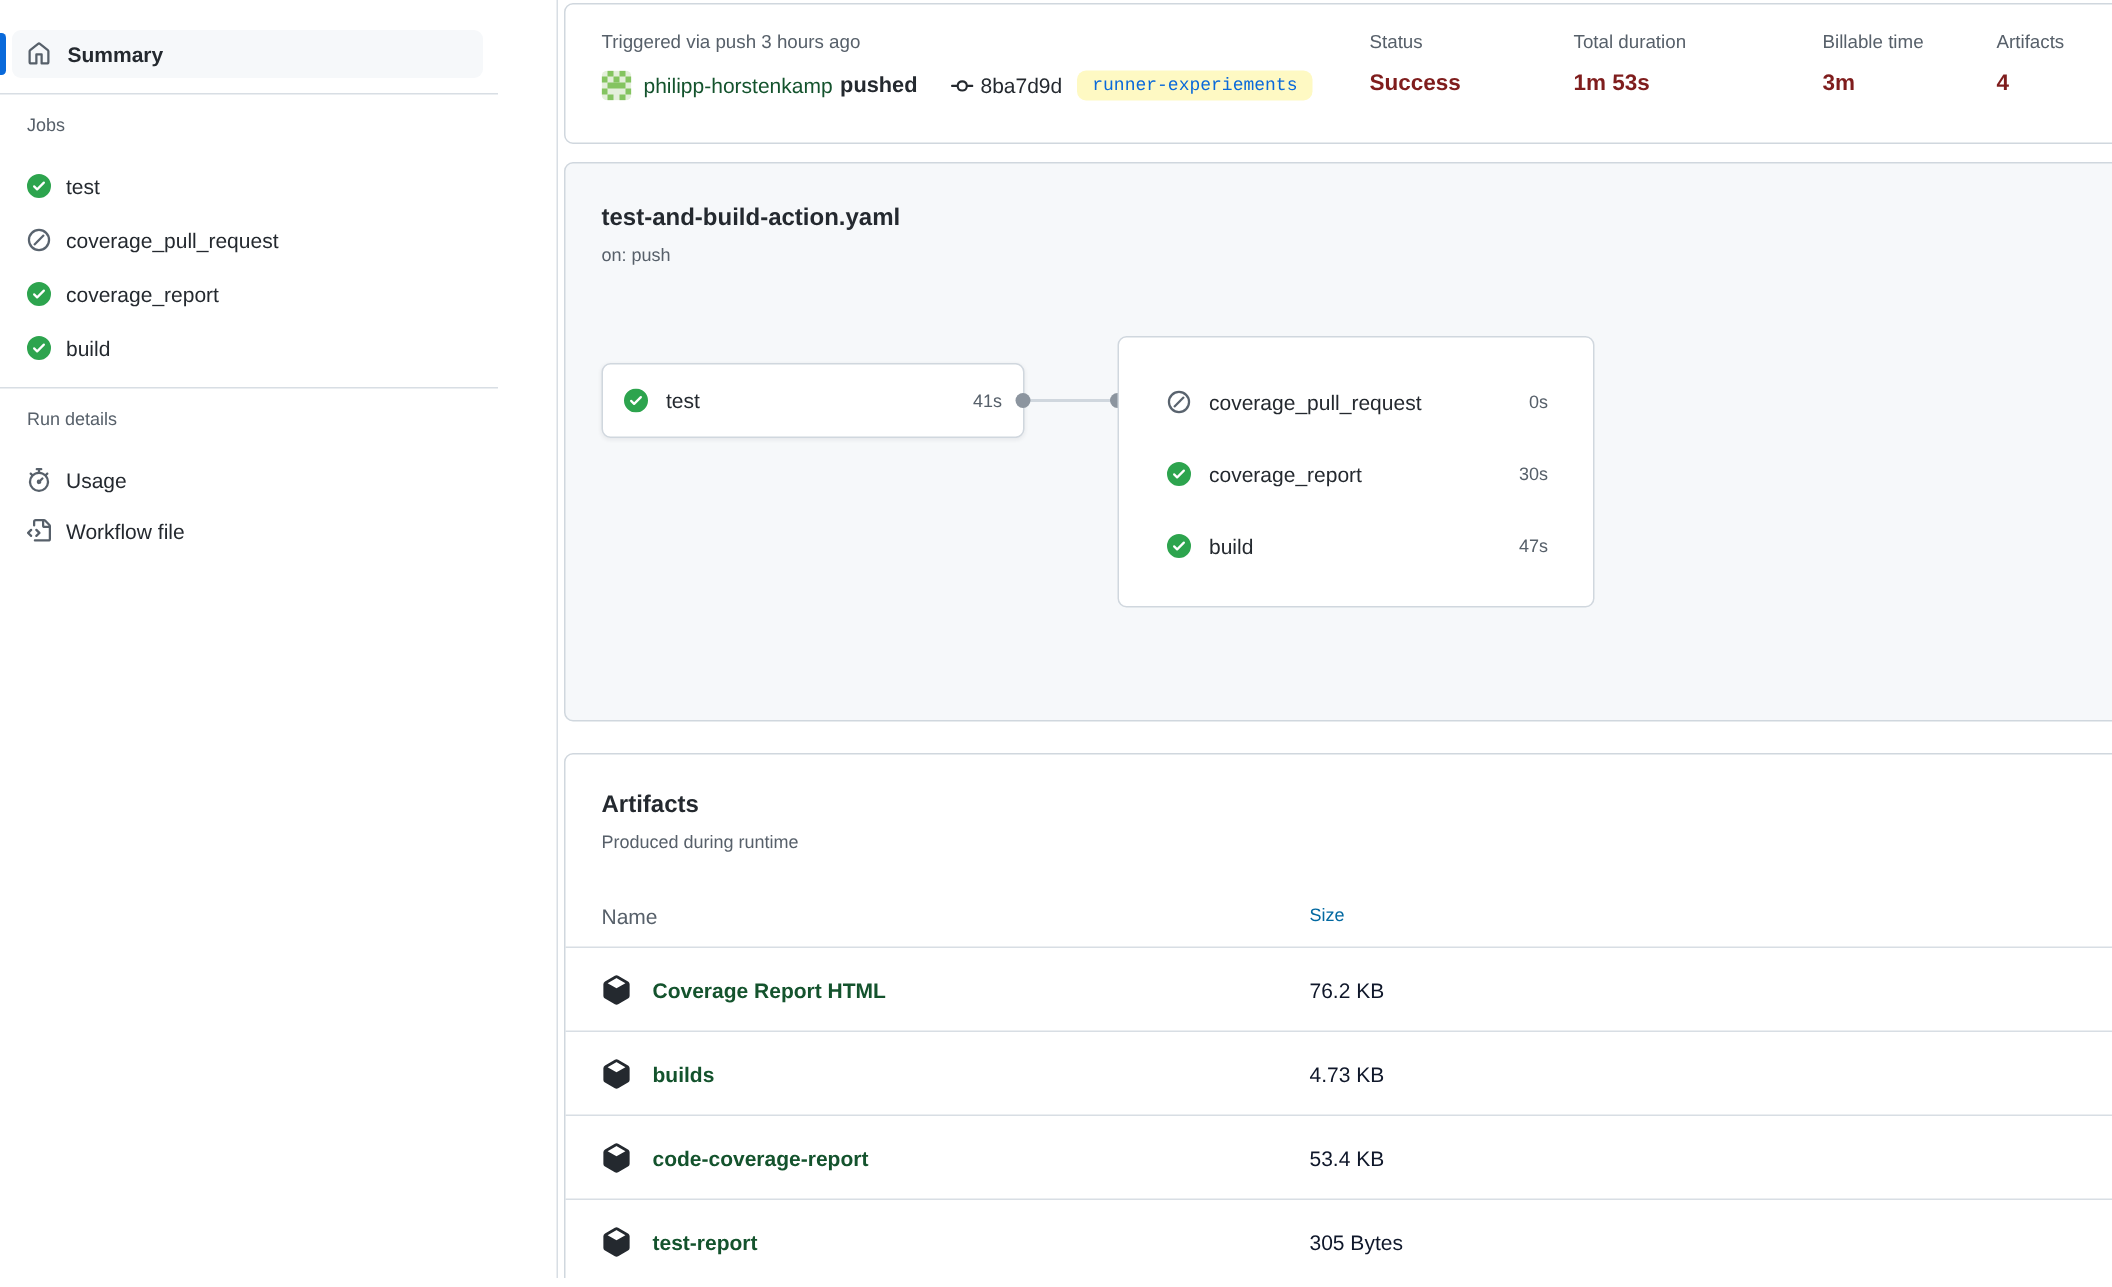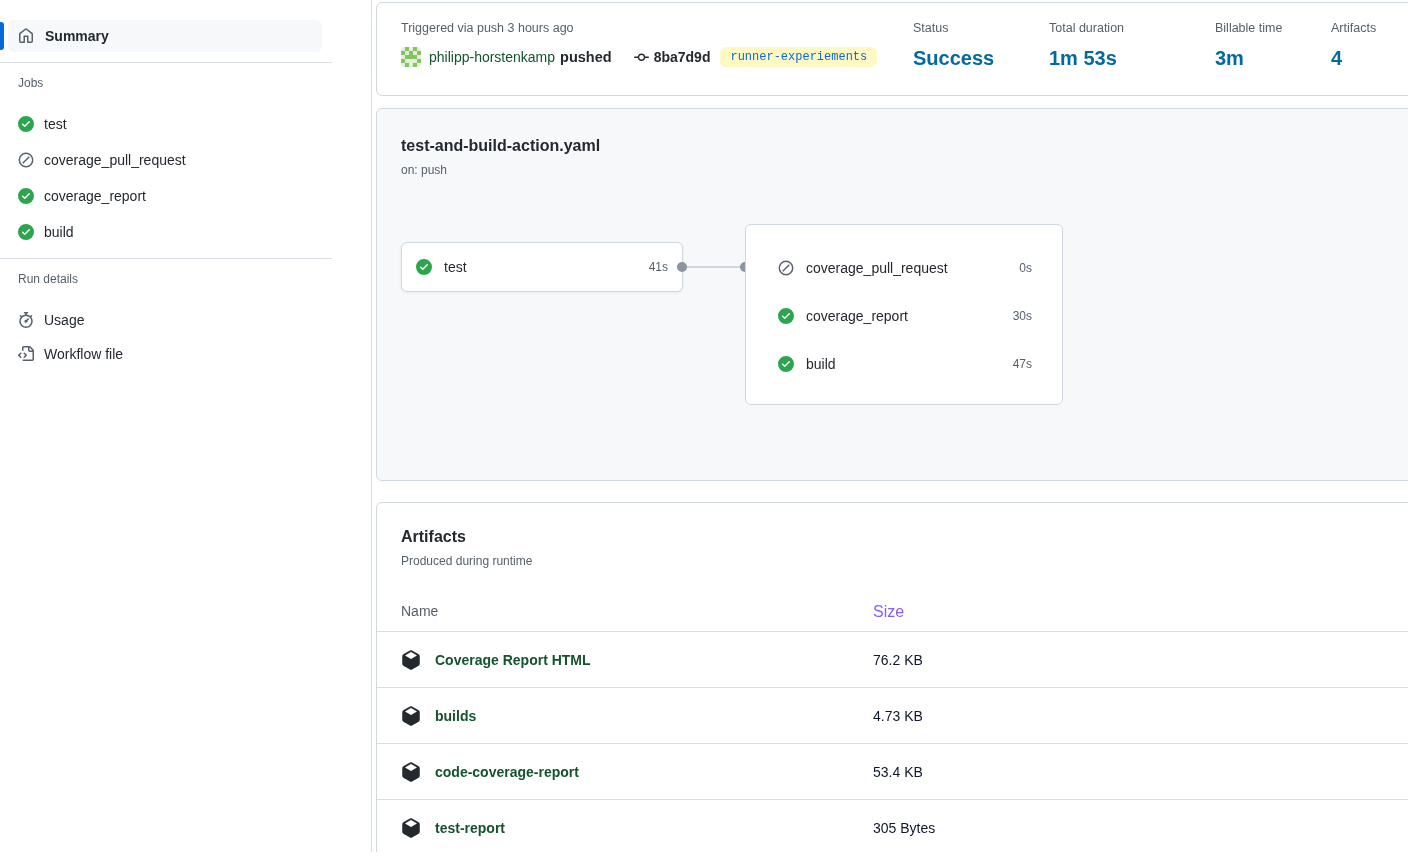--- a/index.html
+++ b/index.html
@@ -22,27 +22,27 @@
 
   
   .header-card { position:absolute; left:376px; top:2px; width:1060px; height:94px;
     background:#fff; border:1px solid #d0d7de; border-radius:6px; }
   .triggered { position:absolute; left:24px; top:18px; font-size:12.5px; color:#57606a; }
   .actor-row { position:absolute; left:24px; top:44px; display:flex; align-items:center; }
   .avatar { width:20px; height:20px; border-radius:4px; overflow:hidden; flex:none; }
   .actor-name { margin-left:8px; font-size:14px; font-weight:400; color:#14532d; }
   .actor-action { margin-left:5px; font-size:14.5px; font-weight:600; color:#24292f; }
   .commit-wrap { display:flex; align-items:center; margin-left:22px; gap:5px; }
-  .commit-sha { font-size:14px; font-weight:700; color:#24292f; }
+  .commit-sha { font-size:14px; font-weight:400; color:#24292f; }
   .branch-badge { margin-left:10px; background:#fef9c3; color:#0969da;
     font-family:"Liberation Mono","DejaVu Sans Mono",monospace; font-size:12px;
     padding:3px 10px; border-radius:6px; cursor:pointer; }
   .stat { position:absolute; top:18px; }
   .stat .stat-label { font-size:12.5px; color:#57606a; margin-bottom:9px; }
-  .stat .stat-value { font-size:20px; font-weight:600; color:#0369a1;margin-top:12px; }
+  .stat .stat-value { font-size:15px; font-weight:600; color:#7f1d1d;margin-top:12px; }
   .stat0 { left:536px; } .stat1 { left:672px; } .stat2 { left:838px; } .stat3 { left:954px; }
 
   
   .graph-card { position:absolute; left:376px; top:108px; width:1060px; height:373px;
     background:#f6f8fa; border:1px solid #d0d7de; border-radius:6px; }
   .graph-title { position:absolute; left:24px; top:28px; font-size:16px; font-weight:600; color:#24292f; }
   .graph-trigger { position:absolute; left:24px; top:54px; font-size:12px; color:#57606a; }
   .job-node { position:absolute; left:24px; top:133px; width:282px; height:50px; background:#fff;
     border:1px solid #d0d7de; border-radius:6px; display:flex; align-items:center; gap:12px;
     padding:0 14px; box-shadow:0 1px 3px rgba(31,35,40,0.07); cursor:pointer; }
@@ -57,21 +57,21 @@
   .group-row { height:48px; display:flex; align-items:center; gap:12px; font-size:14px; color:#24292f; cursor:pointer; }
 
   
   .artifacts-card { position:absolute; left:376px; top:502px; width:1060px; height:380px;
     background:#fff; border:1px solid #d0d7de; border-radius:6px; }
   .artifacts-title { position:absolute; left:24px; top:25px; font-size:16px; font-weight:600; color:#24292f; }
   .artifacts-subtitle { position:absolute; left:24px; top:51px; font-size:12px; color:#57606a; }
   .table-header { position:absolute; left:0; top:88px; width:100%; height:41px;
     border-bottom:1px solid #d8dee4; }
   .col-name-header { position:absolute; left:24px; top:12px; font-size:14px; color:#57606a; }
-  .col-size-header { position:absolute; left:496px; top:12px; font-size:16px; color:#8b5cf6; }
+  .col-size-header { position:absolute; left:496px; top:12px; font-size:12px; color:#0369a1; }
   .artifact-rows { position:absolute; left:0; top:129px; width:100%; }
   .artifact-row { position:relative; height:56px; display:flex; align-items:center;
     padding-left:24px; border-bottom:1px solid #d8dee4; }
   .artifact-name { margin-left:14px; font-size:14px; font-weight:600; color:#14532d; cursor:pointer; }
   .artifact-size { position:absolute; left:496px; font-size:14px; color:#0f172a; }
 
   .success-fill { fill:#2da44e; }
   .gray-stroke { stroke:#59636e; }
 </style>
 </head>

